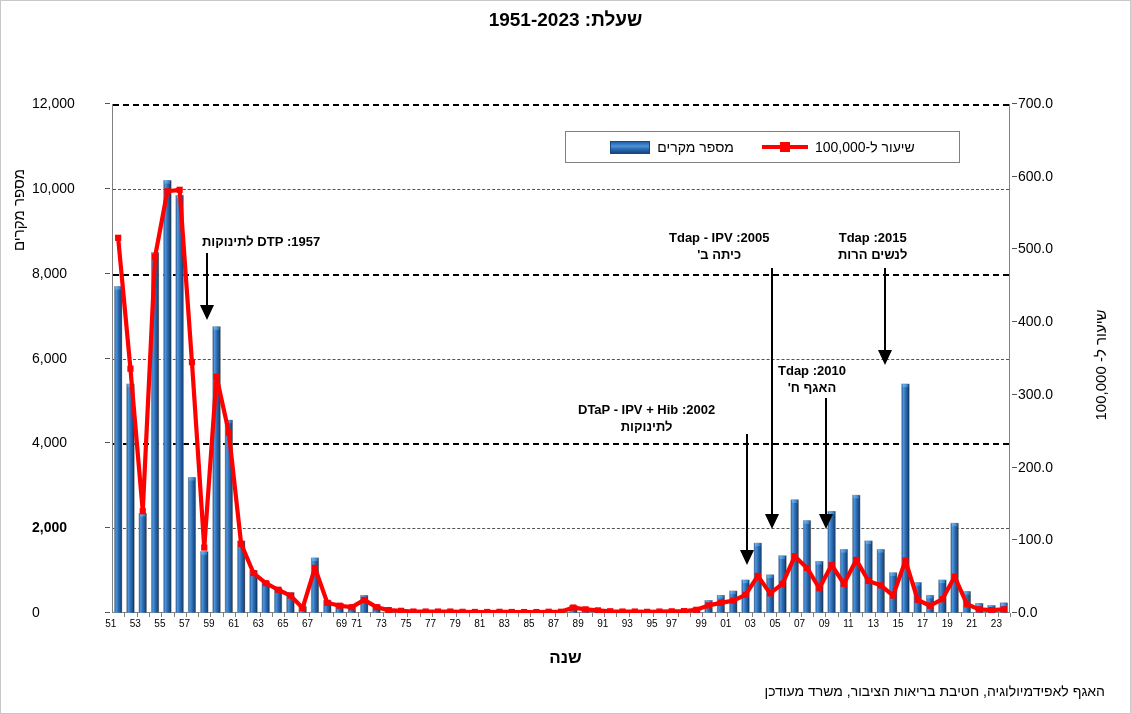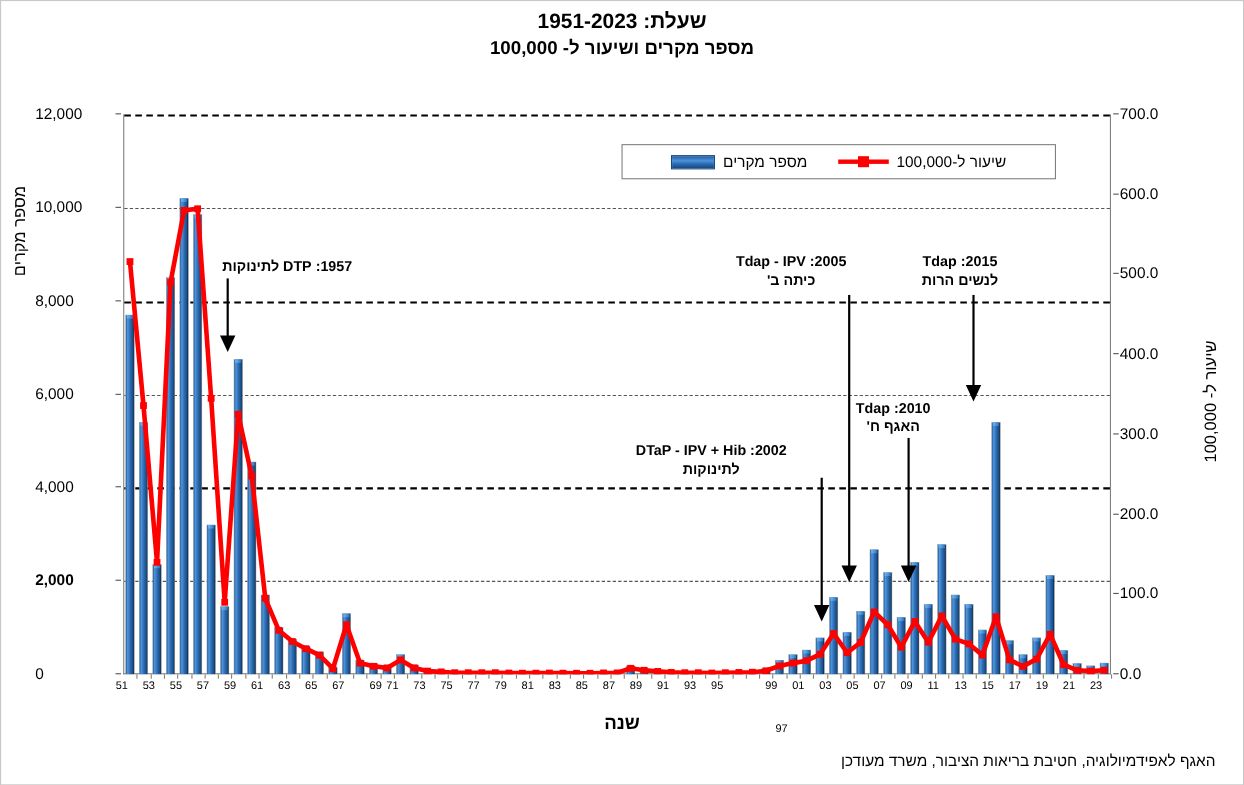--- a/index.html
+++ b/index.html
@@ -168,21 +168,20 @@
     text-align:right;
   }
 </style>
 </head>
 <body>
 
 <div class="page-border"></div>
 
 <div class="title-block">
   <div class="title-main">שעלת:  1951-2023</div>
-  <div class="title-sub">מספר מקרים ושיעור ל- 100,000</div>
 </div>
 
 <div class="plot-frame" id="plot-frame">
     <div class="gridline minor" style="top: 424.167px;"></div>
     <div class="gridline" style="top: 339.333px;"></div>
     <div class="gridline minor" style="top: 254.5px;"></div>
     <div class="gridline" style="top: 169.667px;"></div>
     <div class="gridline minor" style="top: 84.8333px;"></div>
     <div class="gridline" style="top: 0px;"></div>
   </div>
@@ -482,21 +481,21 @@
     <div class="xtickmark" style="left: 616.356px;"></div>
     <div class="xtick" style="left: 597.205px;">91</div>
     <div class="xtickmark" style="left: 628.658px;"></div>
     <div class="xtickmark" style="left: 640.959px;"></div>
     <div class="xtick" style="left: 621.808px;">93</div>
     <div class="xtickmark" style="left: 653.26px;"></div>
     <div class="xtickmark" style="left: 665.562px;"></div>
     <div class="xtick" style="left: 646.411px;">95</div>
     <div class="xtickmark" style="left: 677.863px;"></div>
     <div class="xtickmark" style="left: 690.164px;"></div>
-    <div class="xtick" style="left: 705px; margin-top: 39px;">97</div>
+    <div class="xtick" style="left: 666px;">97</div>
     <div class="xtickmark" style="left: 702.466px;"></div>
     <div class="xtickmark" style="left: 714.767px;"></div>
     <div class="xtick" style="left: 695.616px;">99</div>
     <div class="xtickmark" style="left: 727.068px;"></div>
     <div class="xtickmark" style="left: 739.37px;"></div>
     <div class="xtick" style="left: 720.219px;">01</div>
     <div class="xtickmark" style="left: 751.671px;"></div>
     <div class="xtickmark" style="left: 763.973px;"></div>
     <div class="xtick" style="left: 744.822px;">03</div>
     <div class="xtickmark" style="left: 776.274px;"></div>

